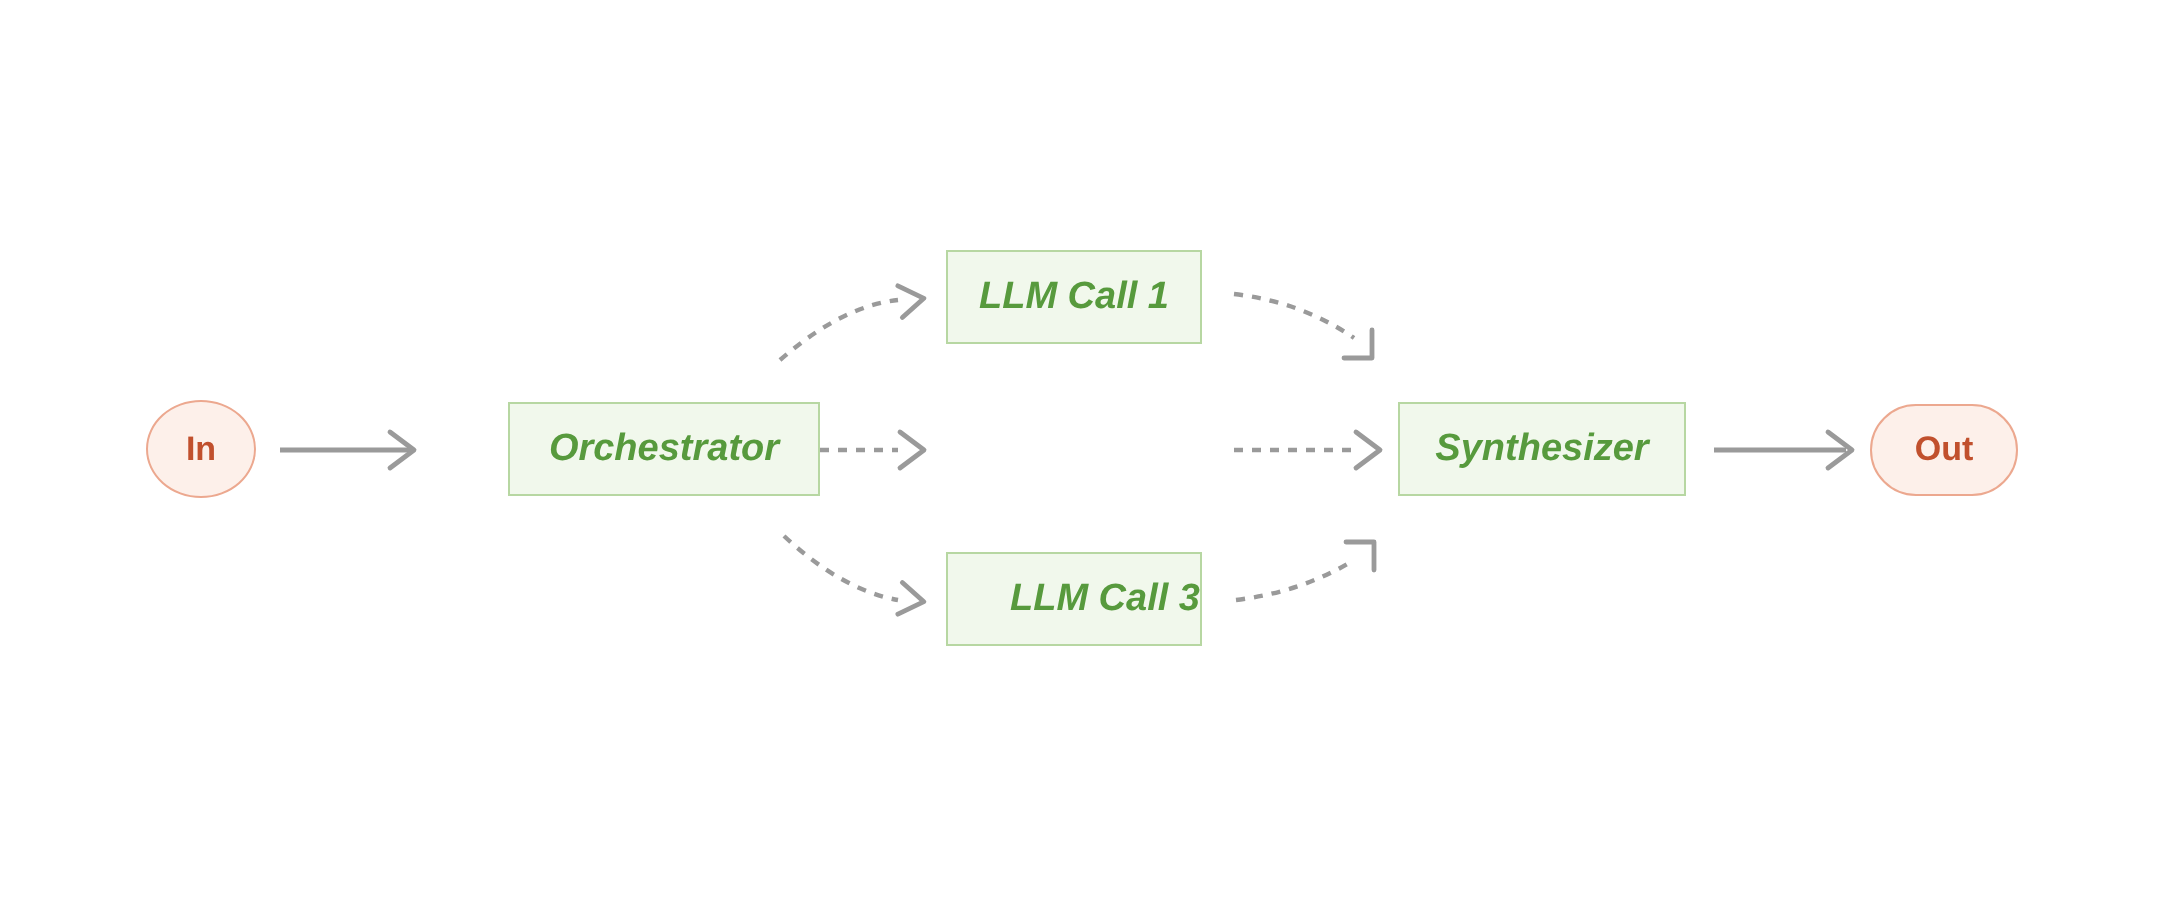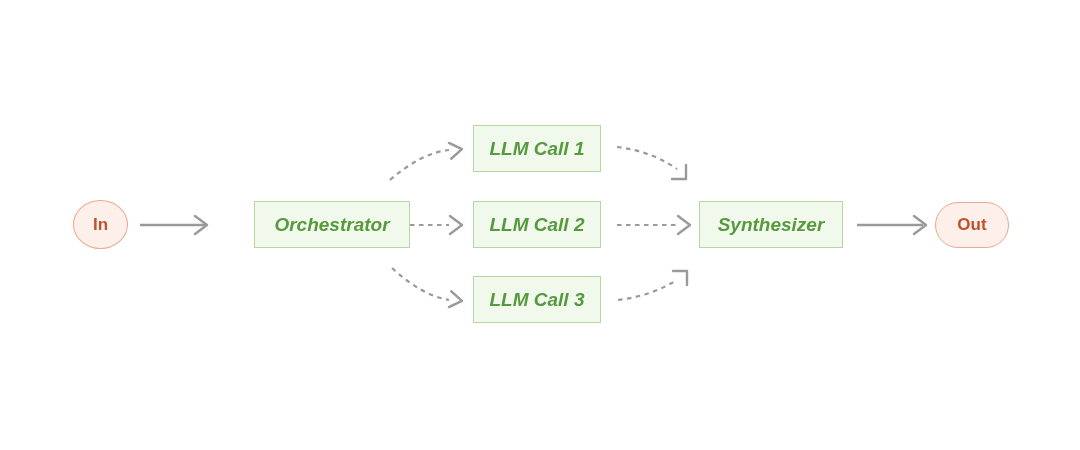--- a/index.html
+++ b/index.html
@@ -57,21 +57,21 @@
   .node.terminal {
     background: var(--terminal-fill, #fdf0ea);
     border: 1px solid var(--terminal-border, #eca88f);
     color: var(--terminal-text, #c1502d);
     font-size: 17px;
   }
   .node-in          { left: 73px;  top: 200px; width: 55px;  height: 49px; border-radius: 50%; }
   .node-orchestrator{ left: 222px; top: 201px; width: 156px; height: 47px; margin-left: 32px; }
   .node-llm-call-1  { left: 473px; top: 125px; width: 128px; height: 47px; }
   .node-llm-call-2  { left: 473px; top: 201px; width: 128px; height: 47px; }
-  .node-llm-call-3  { left: 473px; top: 276px; width: 128px; height: 47px; }
+  .node-llm-call-3  { left: 473px; top: 276px; width: 128px; height: 47px; justify-content: flex-end; }
   .node-synthesizer { left: 699px; top: 201px; width: 144px; height: 47px; }
   .node-out         { left: 935px; top: 202px; width: 74px;  height: 46px; border-radius: 23px; }
 </style>
 </head>
 <body>
 
 <div class="stage">
 
   <svg class="edges-layer" viewBox="0 0 1080 450" aria-hidden="true">
 
@@ -121,23 +121,20 @@
   </div>
 
   <div class="node process node-orchestrator">
     <span>Orchestrator</span>
   </div>
 
   <div class="node process node-llm-call-1">
     <span>LLM Call 1</span>
   </div>
 
-  <div class="node process node-llm-call-2">
-    <span>LLM Call 2</span>
-  </div>
 
   <div class="node process node-llm-call-3">
     <span>LLM Call 3</span>
   </div>
 
   <div class="node terminal node-out">
     <span>Out</span>
   </div>
 
   <div class="node process node-synthesizer">

